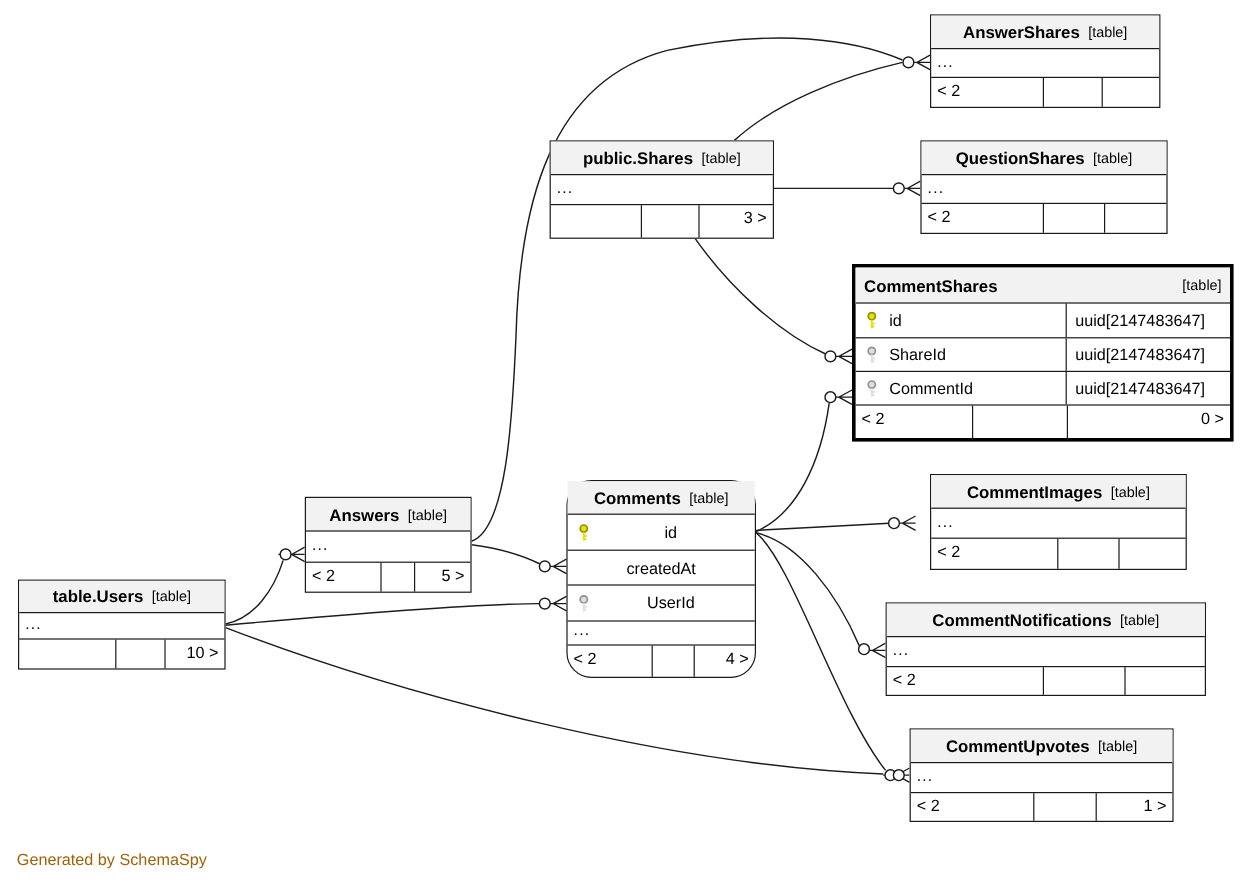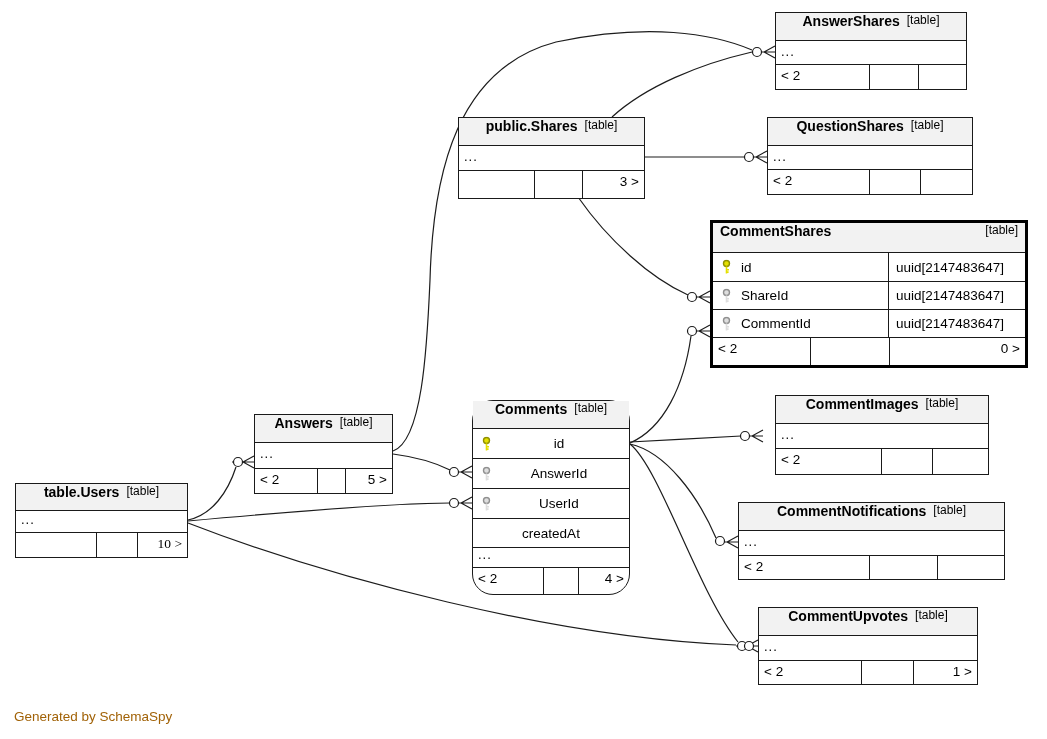--- a/index.html
+++ b/index.html
@@ -6,21 +6,21 @@
   #canvas{position:relative;width:1047px;height:739px;background:#fff;overflow:hidden;
           font-family:"Liberation Sans","DejaVu Sans",sans-serif;color:#000;}
   svg.edges{position:absolute;left:0;top:0;z-index:1;}
   svg.edges path, svg.edges line{fill:none;stroke:#1c1c1c;stroke-width:1.2;}
   svg.edges circle.dot{fill:#fff;stroke:#1c1c1c;stroke-width:1.2;}
   svg.edges path.crow{stroke-width:1.1;}
 
   .entity{position:absolute;z-index:2;box-sizing:border-box;background:#fff;
           border:1px solid #1a1a1a;}
   .entity.focus{border:3px solid #000;}
-  .hdr{display:flex;justify-content:center;align-items:flex-start;gap:7px;
+  .hdr{display:flex;justify-content:center;align-items:center;gap:7px;
        background:var(--header-bg,#f2f2f2);border-bottom:1px solid #1a1a1a;
        box-sizing:border-box;height:28px;padding:0 7px;white-space:nowrap;}
   .hdr.spread{justify-content:space-between;}
   .hdr .nm{font-weight:bold;font-size:14px;}
   .hdr .tg{font-size:12px;}
   .ell{box-sizing:border-box;height:24px;border-bottom:1px solid #1a1a1a;
        font-size:13px;padding:4px 5px 0;line-height:14px;letter-spacing:1px;}
   .ftr{display:flex;box-sizing:border-box;height:24px;font-size:13.5px;align-items:stretch;}
   .ftr .c{box-sizing:border-box;padding:3px 5px;white-space:nowrap;}
   .ftr .mid{border-left:1px solid #1a1a1a;border-right:1px solid #1a1a1a;}
@@ -201,56 +201,47 @@
     </div>
     <div class="crow-row">
       <span class="keyspot key pk">
         <svg viewBox="0 0 11 15">
             <circle cx="5.5" cy="4" r="3"></circle>
             <path d="M5.5 7 V14 M5.5 10.2 H8 M5.5 12.6 H7.6"></path>
           </svg>
       </span>
       <span class="cname">id</span>
     </div>
-    <div class="crow-row">
-      <span class="keyspot key fk">
-        <svg viewBox="0 0 11 15">
-            <circle cx="5.5" cy="4" r="3"></circle>
-            <path d="M5.5 7 V14 M5.5 10.2 H8 M5.5 12.6 H7.6"></path>
-          </svg>
-      </span>
-      <span class="cname">AnswerId</span>
+    <div class="crow-row" style="height:29px;">
+      <span class="cname" style="padding-left:4px;">createdAt</span>
     </div>
     <div class="crow-row">
       <span class="keyspot key fk">
         <svg viewBox="0 0 11 15">
             <circle cx="5.5" cy="4" r="3"></circle>
             <path d="M5.5 7 V14 M5.5 10.2 H8 M5.5 12.6 H7.6"></path>
           </svg>
       </span>
       <span class="cname">UserId</span>
     </div>
-    <div class="crow-row" style="height:29px;">
-      <span class="cname" style="padding-left:4px;">createdAt</span>
-    </div>
     <div class="ell" style="height:20px;padding-top:0;">...</div>
     <div class="ftr" style="height:26px;">
       <div class="c" style="width:70px;">&lt; 2</div>
       <div class="c mid" style="width:36px;"></div>
       <div class="c right">4 &gt;</div>
     </div>
   </div>
 
   <div class="entity" style="left:15px;top:483px;width:173px;">
     <div class="hdr" style="height:27px;">
       <span class="nm">table.Users</span>
       <span class="tg">[table]</span>
     </div>
     <div class="ell" style="height:22px;padding-top:2px;">...</div>
-    <div class="ftr" style="height:24px;font-family:Liberation Serif, serif;">
+    <div class="ftr" style="height:24px;">
       <div class="c" style="width:80px;"></div>
       <div class="c mid" style="width:42px;"></div>
       <div class="c right">10 &gt;</div>
     </div>
   </div>
 
   <div class="entity" style="left:775px;top:395px;width:214px;">
     <div class="hdr">
       <span class="nm">CommentImages</span>
       <span class="tg">[table]</span>

